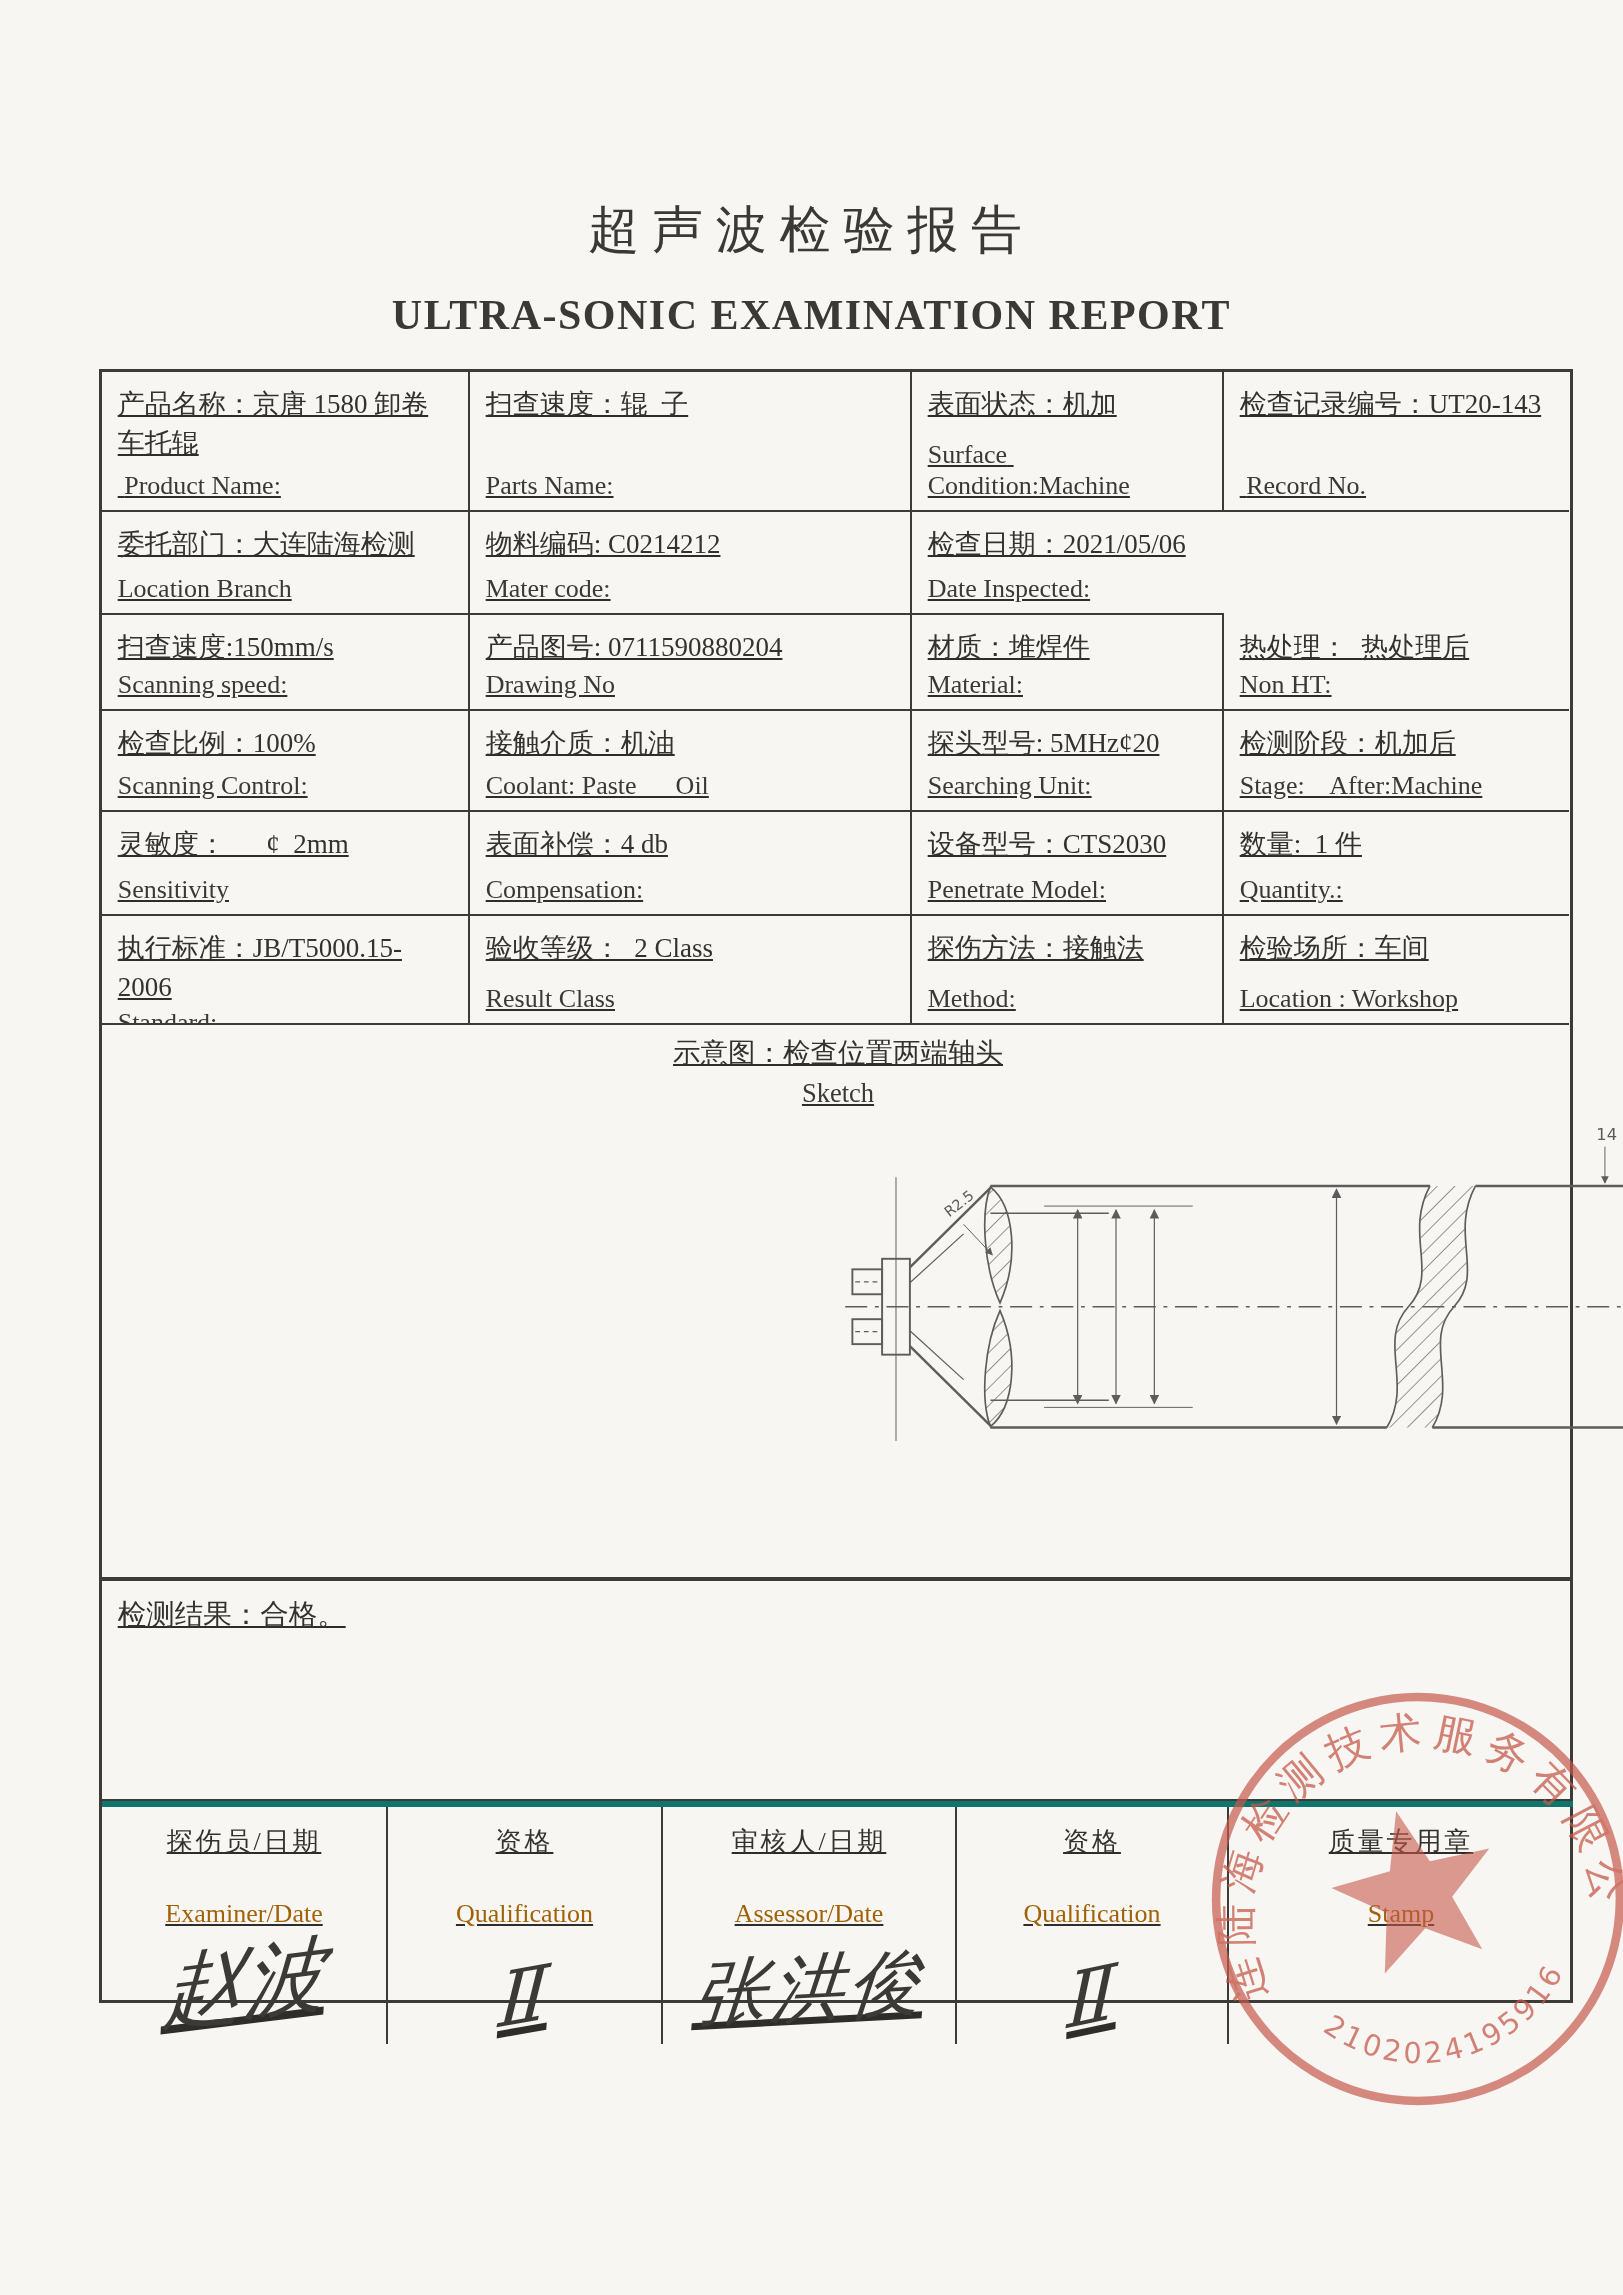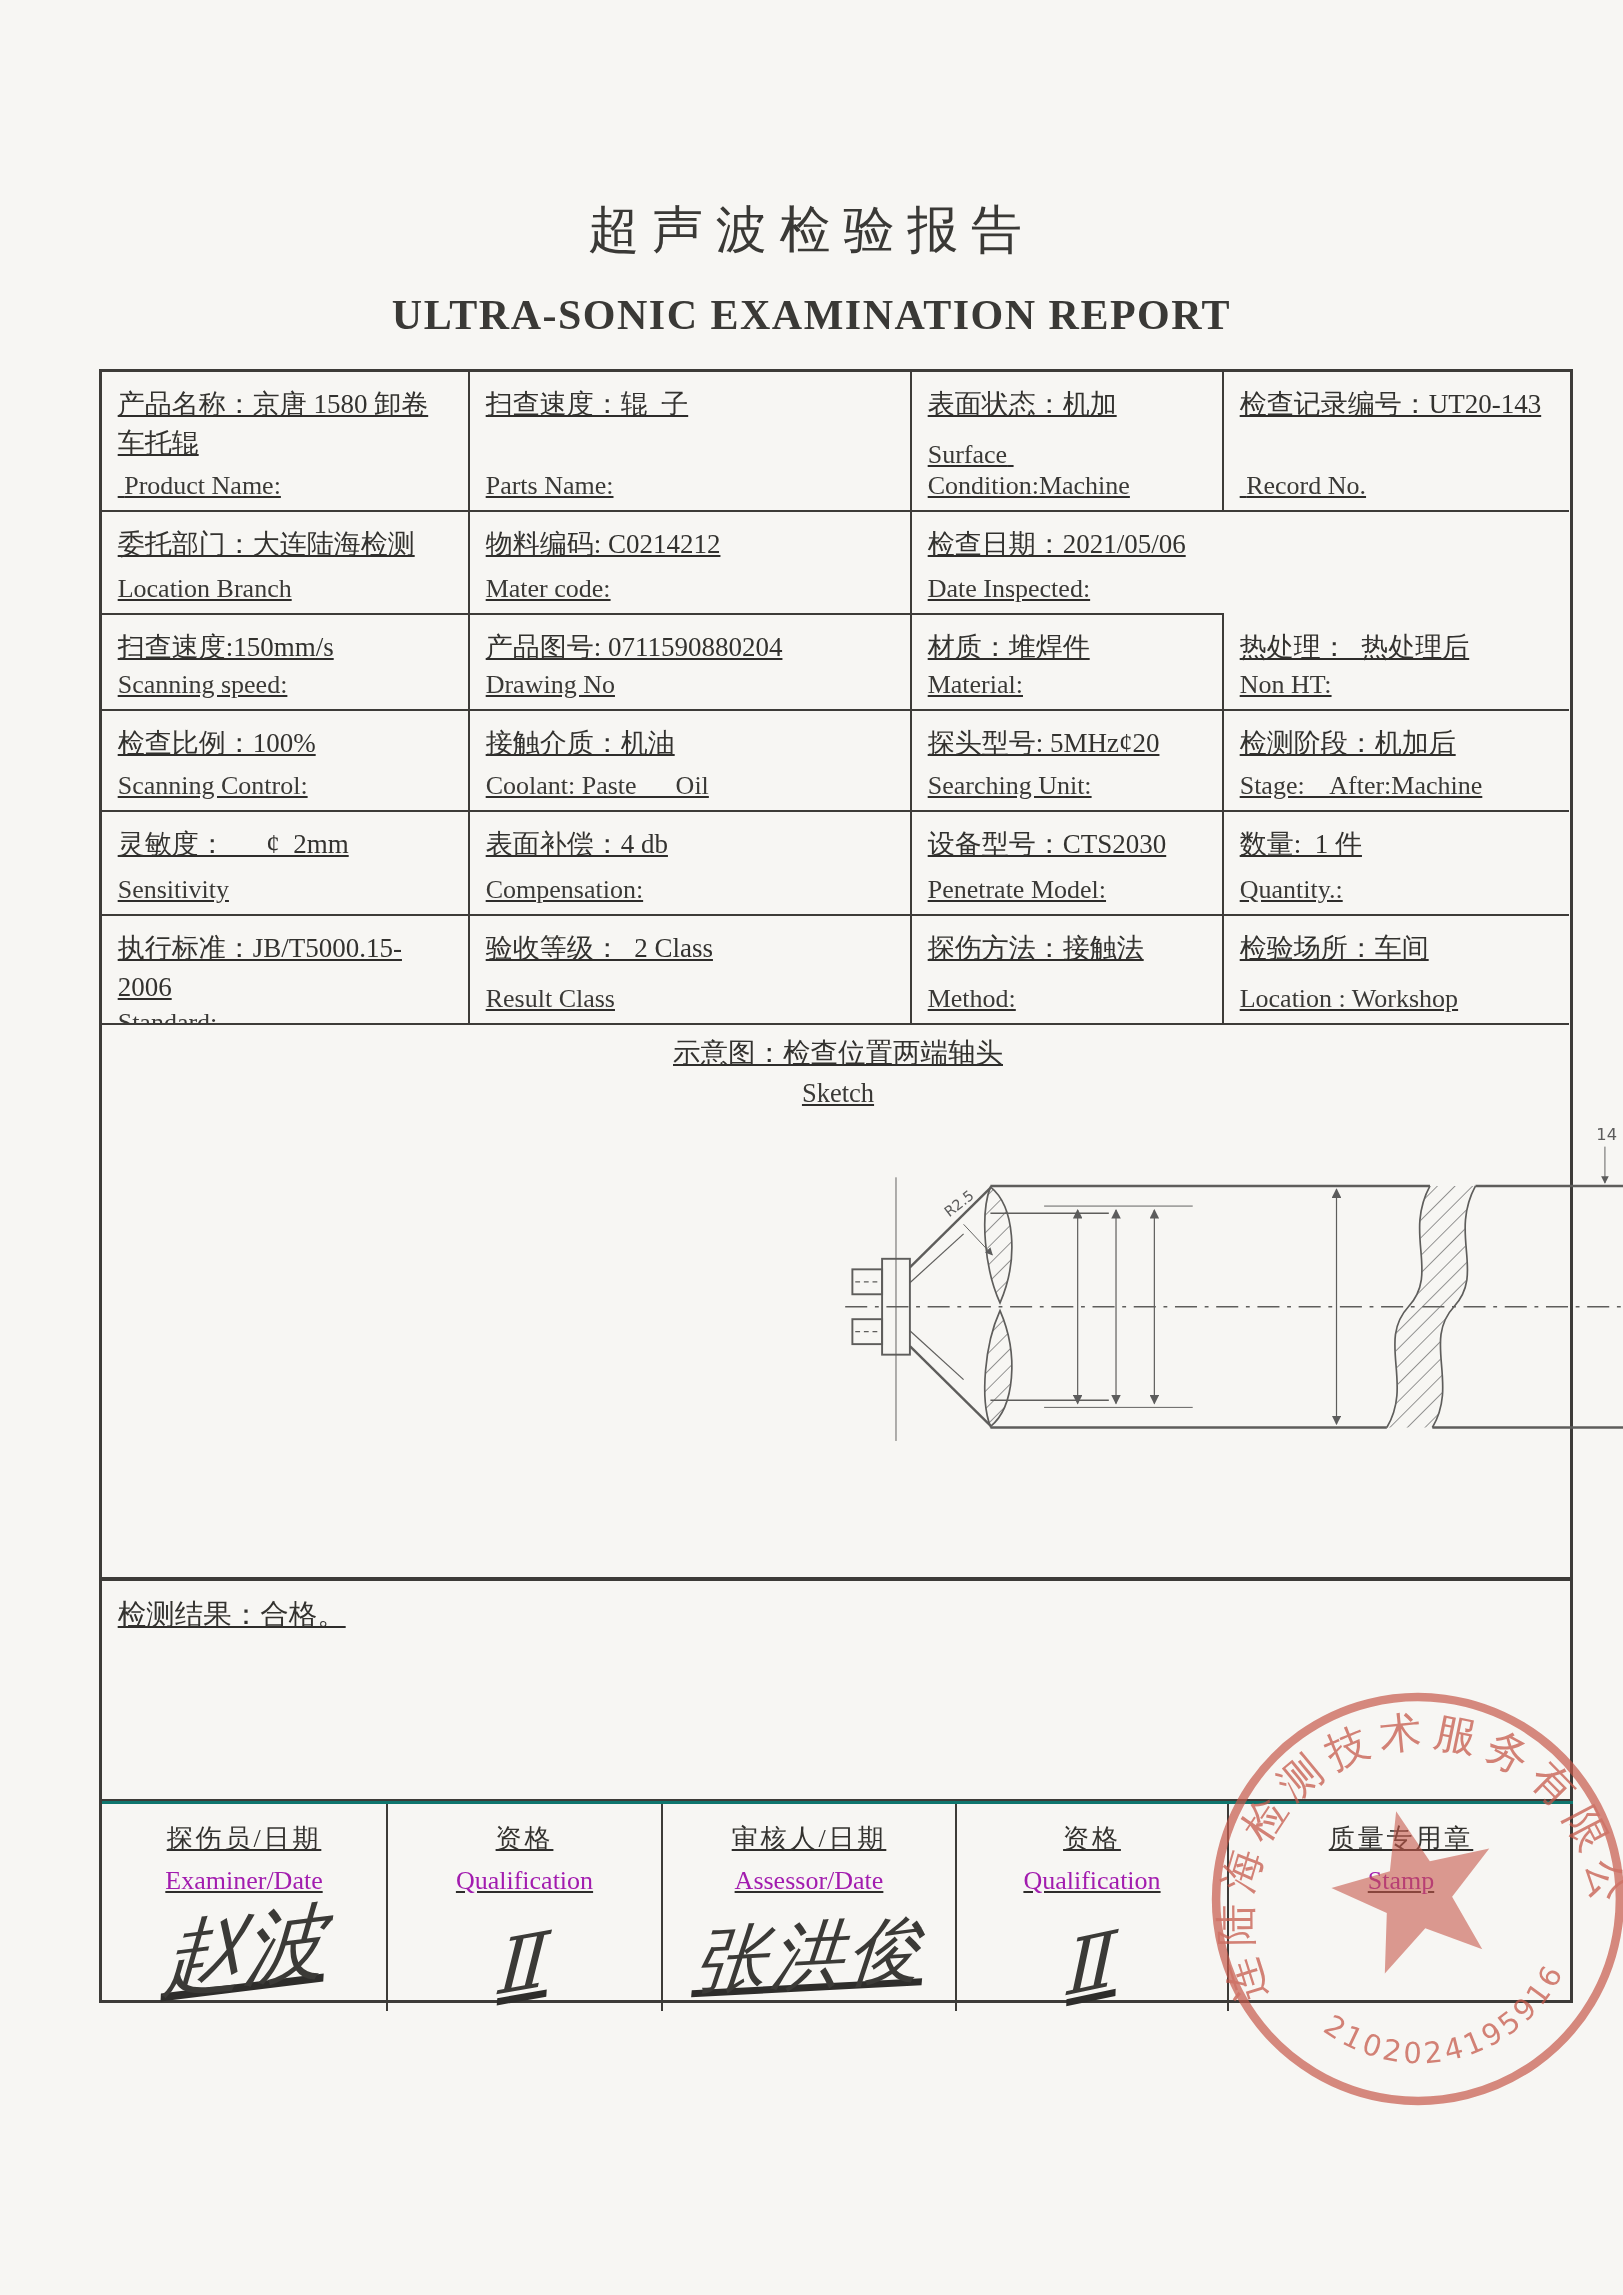--- a/index.html
+++ b/index.html
@@ -53,30 +53,30 @@
   .sketch-hdr-en{font-size:26.5px;margin-top:6.9px;color:#3a3936;}
   .sketch-svg-wrap{flex:1;position:relative;}
   .sketch-svg-wrap svg{position:absolute;left:0;top:5.9px;width:1438px;height:422px;}
   .row-result{
     border-top:2px solid #3d3b38;
     border-bottom:2.9px solid #3d3b38;
     padding:14.7px 14.7px 0 15.7px;
     box-sizing:border-box;
   }
   .result-text{font-size:28.5px;color:#33322f;white-space:pre-wrap;}
-  .row-sig{display:grid;grid-template-columns:286px 275px 294px 272px 344px;border-top:3px solid #0f766e;}
+  .row-sig{display:grid;grid-template-columns:286px 275px 294px 272px 344px;border-top:6px solid #0f766e;}
   .sig-cell{
     border-right:2px solid #3d3b38;
     padding:16.7px 4.9px 3.9px;
     display:flex;flex-direction:column;align-items:center;
     box-sizing:border-box;overflow:visible;
   }
   .sig-cell:last-child{border-right:none;}
   .sig-cn{font-size:26px;letter-spacing:2.9px;color:#33322f;}
-  .sig-en{font-size:26px;margin-top:10px;color:#a21caf;}
+  .sig-en{font-size:26px;margin-top:40px;color:#a16207;}
   .handwriting{
     margin-top:auto;margin-bottom:1px;
     font-style:italic;color:#3b3a37;
     font-family:"DejaVu Serif","Liberation Serif",serif;
   }
   .hw-examiner{font-size:82px;transform:rotate(-7deg) skewX(-10deg);}
   .hw-qual1{font-size:74px;transform:rotate(-10deg) skewX(-14deg);}
   .hw-assessor{font-size:73px;transform:rotate(-3deg) skewX(-8deg);letter-spacing:3.9px;}
   .hw-qual2{font-size:74px;transform:rotate(-12deg) skewX(-14deg);}
   .stamp-wrap{

